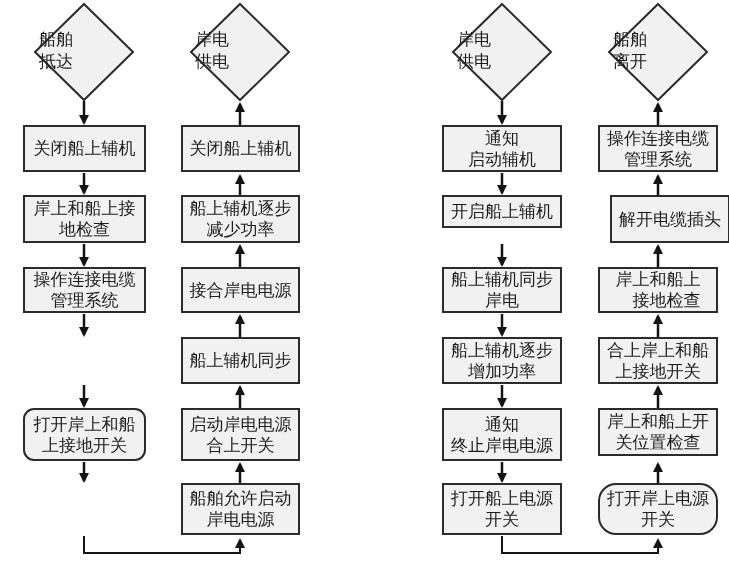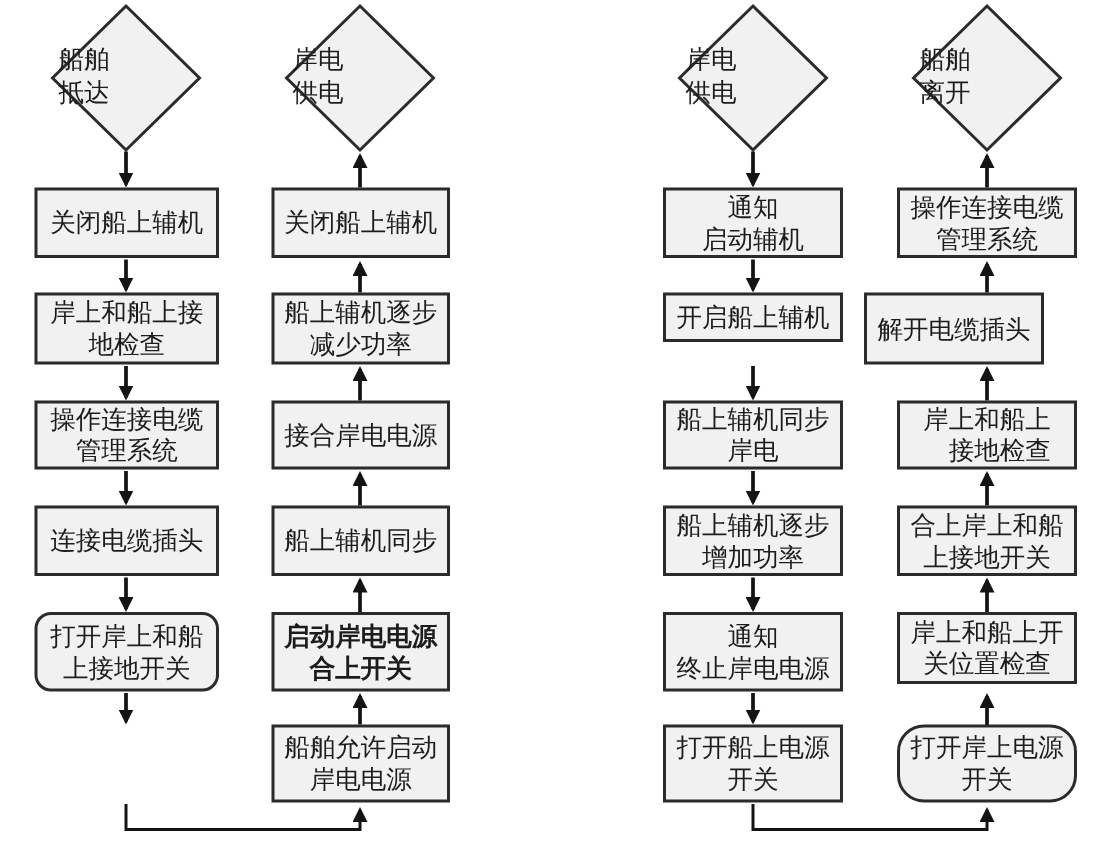--- a/index.html
+++ b/index.html
@@ -95,30 +95,29 @@
   <div class="diamond-label" style="left:39px;top:29px;">船舶
 抵达</div>
   <div class="diamond-label" style="left:195px;top:29px;">岸电
 供电</div>
 
   <div class="node" style="left:23px;top:125px;width:123px;height:47px;">关闭船上辅机</div>
   <div class="node" style="left:23px;top:195px;width:123px;height:48px;">岸上和船上接
 地检查</div>
   <div class="node" style="left:23px;top:267px;width:123px;height:46px;">操作连接电缆
 管理系统</div>
-  <div class="node" style="left:23px;top:337px;width:123px;height:47px;">连接电缆插头</div>
   <div class="node" style="left:23px;top:408px;width:123px;height:53px;border-radius:11px;">打开岸上和船
 上接地开关</div>
 
   <div class="node" style="left:181px;top:125px;width:119px;height:47px;">关闭船上辅机</div>
   <div class="node" style="left:181px;top:195px;width:119px;height:48px;">船上辅机逐步
 减少功率</div>
   <div class="node" style="left:181px;top:267px;width:119px;height:46px;">接合岸电电源</div>
   <div class="node" style="left:181px;top:337px;width:119px;height:47px;">船上辅机同步</div>
-  <div class="node" style="left:181px;top:408px;width:119px;height:53px;font-weight:bold;">启动岸电电源
+  <div class="node" style="left:181px;top:408px;width:119px;height:53px;">启动岸电电源
 合上开关</div>
   <div class="node" style="left:181px;top:483px;width:119px;height:52px;">船舶允许启动
 岸电电源</div>
 
   <div class="diamond-label" style="left:457px;top:29px;">岸电
 供电</div>
   <div class="diamond-label" style="left:613px;top:29px;">船舶
 离开</div>
 
   <div class="node" style="left:442px;top:125px;width:120px;height:47px;">通知
@@ -128,21 +127,21 @@
 岸电</div>
   <div class="node" style="left:442px;top:337px;width:120px;height:47px;">船上辅机逐步
 增加功率</div>
   <div class="node" style="left:442px;top:408px;width:120px;height:53px;">通知
 终止岸电电源</div>
   <div class="node" style="left:442px;top:483px;width:120px;height:52px;">打开船上电源
 开关</div>
 
   <div class="node" style="left:598px;top:125px;width:120px;height:47px;">操作连接电缆
 管理系统</div>
-  <div class="node" style="left:576px;top:195px;width:120px;height:48px;">解开电缆插头</div>
+  <div class="node" style="left:610px;top:195px;width:120px;height:48px;">解开电缆插头</div>
   <div class="node" style="left:598px;top:267px;width:120px;height:46px;text-align:right;">岸上和船上
 接地检查</div>
   <div class="node" style="left:598px;top:337px;width:120px;height:47px;">合上岸上和船
 上接地开关</div>
   <div class="node" style="left:598px;top:408px;width:120px;height:48px;">岸上和船上开
 关位置检查</div>
   <div class="node" style="left:598px;top:483px;width:120px;height:52px;border-radius:18px;">打开岸上电源
 开关</div>
 
 </div>

